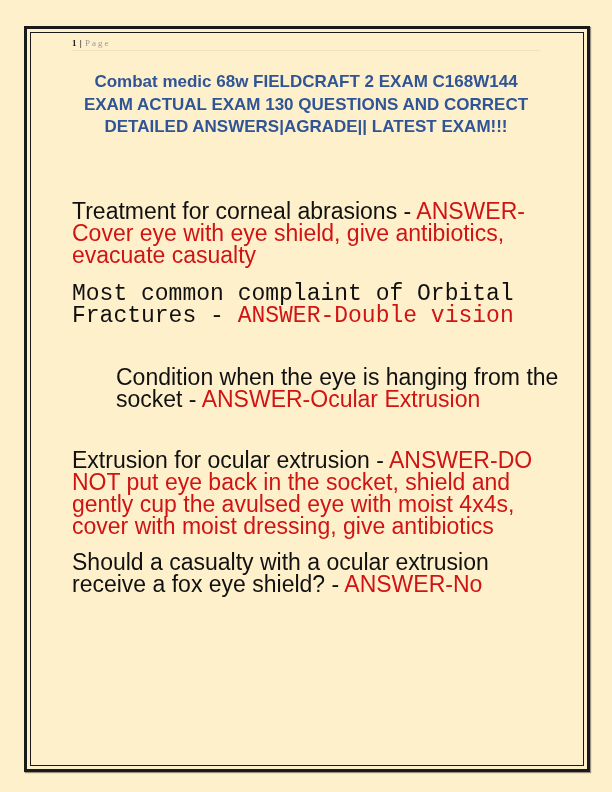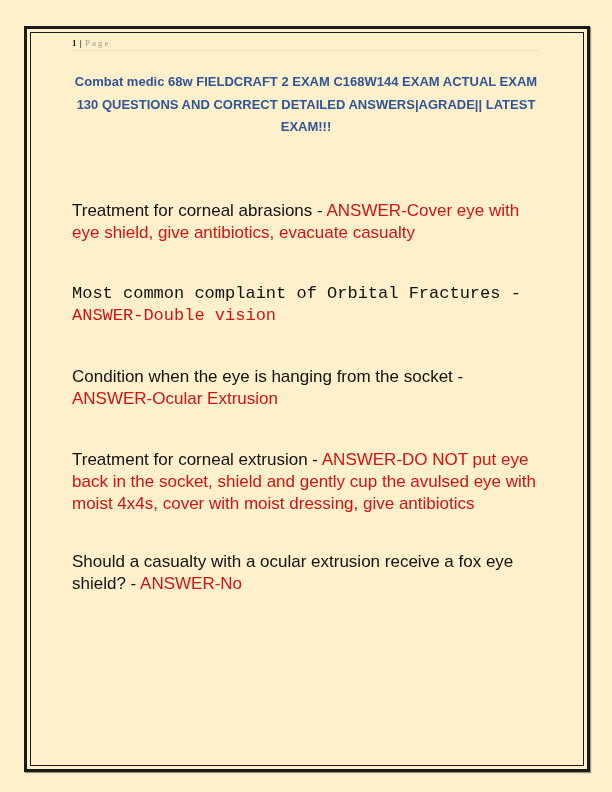--- a/index.html
+++ b/index.html
@@ -35,28 +35,28 @@
   .page-num { color: #222; font-weight: bold; }
   .page-sep { color: #222; font-weight: bold; margin: 0 1px; }
   .page-word { color: #9a9a9a; letter-spacing: 2px; }
   .title {
     position: absolute;
     left: 72px; top: 71px;
     width: 468px;
     text-align: center;
     color: #2F5597;
     font-weight: bold;
-    font-size: 13px;
+    font-size: 17px;
     line-height: 22.5px;
   }
   .qa {
     position: absolute;
     left: 72px;
     width: 472px;
-    font-size: 17px;
+    font-size: 23px;
     line-height: 22px;
     color: #111;
   }
   .answer { color: #D01414; }
 </style>
 </head>
 <body>
 
 <div class="frame-outer">
   <div class="frame-inner"></div>
@@ -71,23 +71,23 @@
 <div class="title">Combat medic 68w FIELDCRAFT 2 EXAM C168W144 EXAM ACTUAL EXAM 130 QUESTIONS AND CORRECT DETAILED ANSWERS|AGRADE|| LATEST EXAM!!!</div>
 
 <div class="qa" style="top:200px;">
   <span>Treatment for corneal abrasions - </span><span class="answer">ANSWER-Cover eye with eye shield, give antibiotics, evacuate casualty</span>
 </div>
 
 <div class="qa" style="top:283px;font-family:Liberation Mono, monospace;">
   <span>Most common complaint of Orbital Fractures - </span><span class="answer">ANSWER-Double vision</span>
 </div>
 
-<div class="qa" style="top:366px;">
+<div class="qa" style="top:366px;margin-left:44px;">
   <span>Condition when the eye is hanging from the socket - </span><span class="answer">ANSWER-Ocular Extrusion</span>
 </div>
 
 <div class="qa" style="top:449px;">
-  <span>Treatment for corneal extrusion - </span><span class="answer">ANSWER-DO NOT put eye back in the socket, shield and gently cup the avulsed eye with moist 4x4s, cover with moist dressing, give antibiotics</span>
+  <span>Extrusion for ocular extrusion - </span><span class="answer">ANSWER-DO NOT put eye back in the socket, shield and gently cup the avulsed eye with moist 4x4s, cover with moist dressing, give antibiotics</span>
 </div>
 
 <div class="qa" style="top:551px;">
   <span>Should a casualty with a ocular extrusion receive a fox eye shield? - </span><span class="answer">ANSWER-No</span>
 </div>
 
 </body></html>

